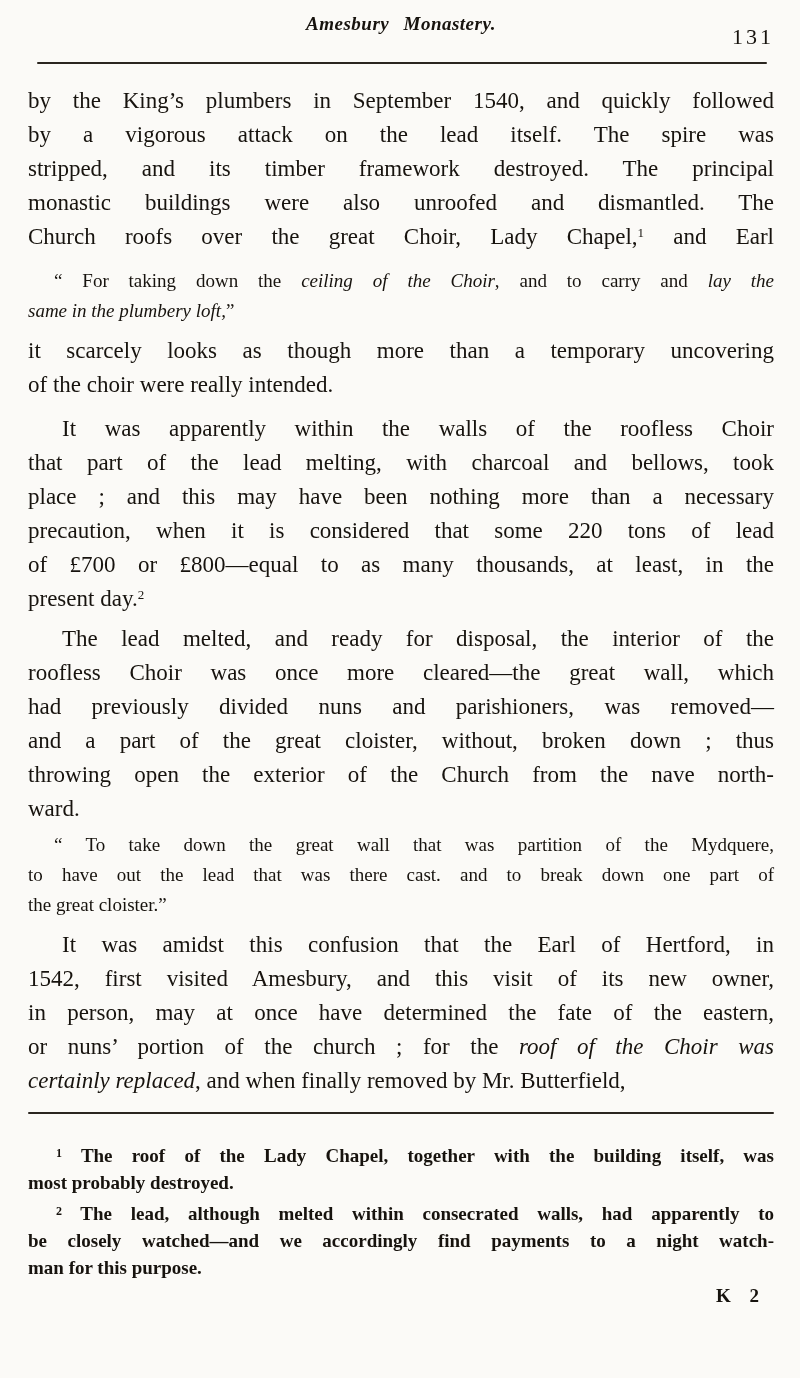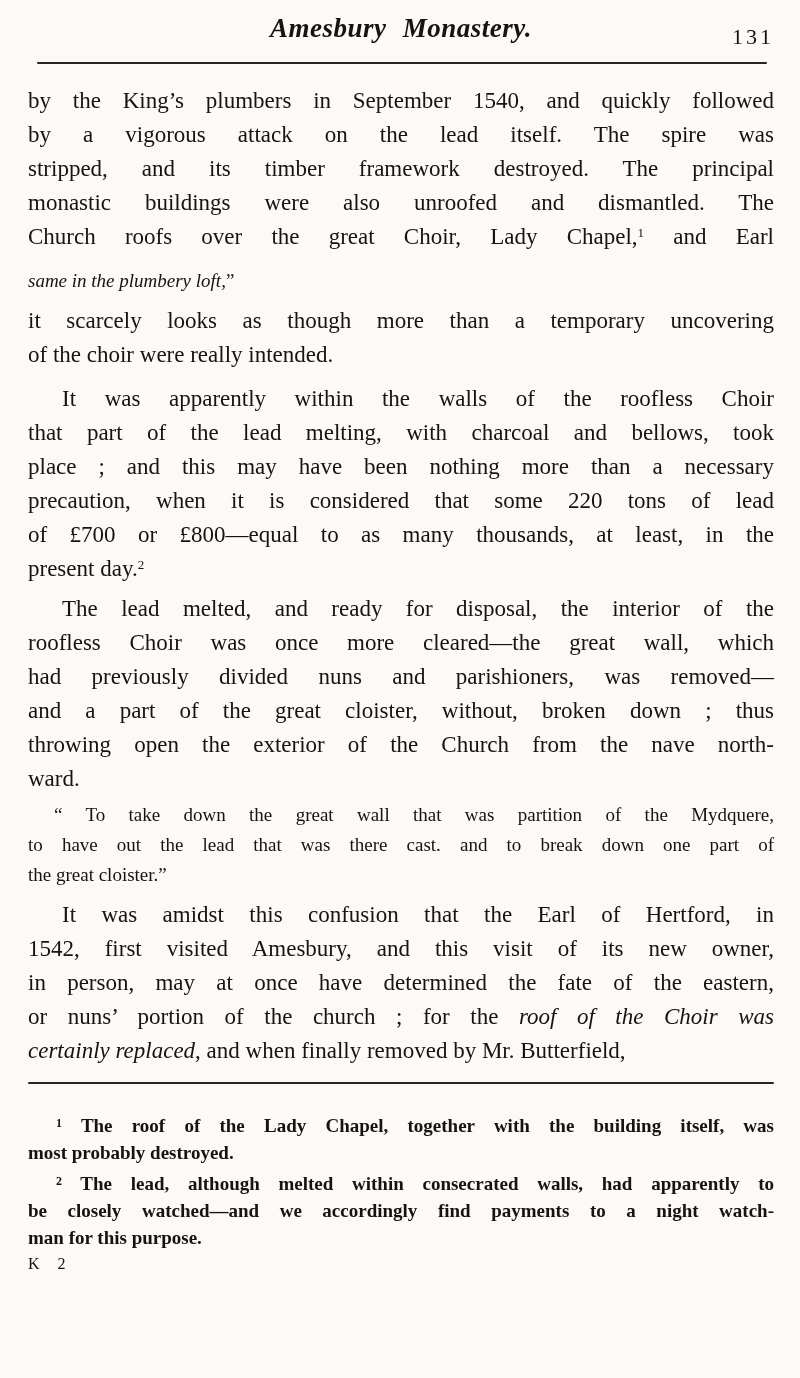--- a/index.html
+++ b/index.html
@@ -14,21 +14,21 @@
     overflow:hidden;
   }
   .sheet { position:absolute; inset:0; padding:0 26px 0 28px; }
 
   
   .page-header { position:relative; height:84px; }
   .page-title {
     position:absolute; top:13px; left:0; right:0;
     text-align:center;
     font-style:italic; font-weight:bold;
-    font-size:27px; letter-spacing:0.5px; word-spacing:9px;
+    font-size:19px; letter-spacing:0.5px; word-spacing:9px;
   }
   .page-number {
     position:absolute; top:24px; right:0;
     font-size:22px; letter-spacing:3px;
   }
   .head-rule {
     position:absolute; top:62px; left:9px; right:7px;
     height:2px; background:#2a251f; border-radius:1px;
   }
 
@@ -61,22 +61,22 @@
   .fn-rule {
     margin-top:14px; height:2px;
     background:#2a251f; border-radius:1px;
     width:100%;
   }
   .f1 { margin-top:28px; }
   .f2 { margin-top:4px; }
 
   .signature {
     margin-top:4px;
-    padding-right:14px;
-    font-size:16px; font-weight:normal;
+    text-align:right; padding-right:14px;
+    font-size:19px; font-weight:bold;
     word-spacing:12px; letter-spacing:1px;
   }
 </style>
 </head>
 <body>
 
 <div class="page">
   <div class="sheet">
 
     <div class="page-header">
@@ -86,20 +86,21 @@
     </div>
 
     <div class="body-block b1">
         <div class="line"><span>by the King’s plumbers in September 1540, and quickly followed</span></div>
         <div class="line"><span>by a vigorous attack on the lead itself. The spire was</span></div>
         <div class="line"><span>stripped, and its timber framework destroyed. The principal</span></div>
         <div class="line"><span>monastic buildings were also unroofed and dismantled. The</span></div>
         <div class="line"><span>Church roofs over the great Choir, Lady Chapel,</span><span class="sup">1</span><span> and Earl</span></div>
       </div>
     <div class="quote-block b2">
+        <div class="line indent"><span>“ For taking down the </span><span class="it">ceiling of the Choir</span><span>, and to carry and </span><span class="it">lay the</span></div>
         <div class="line last"><span class="it">same in the plumbery loft,</span><span>”</span></div>
       </div>
     <div class="body-block b3">
         <div class="line"><span>it scarcely looks as though more than a temporary uncovering</span></div>
         <div class="line last"><span>of the choir were really intended.</span></div>
       </div>
     <div class="body-block b4">
         <div class="line indent"><span>It was apparently within the walls of the roofless Choir</span></div>
         <div class="line"><span>that part of the lead melting, with charcoal and bellows, took</span></div>
         <div class="line"><span>place ; and this may have been nothing more than a necessary</span></div>

